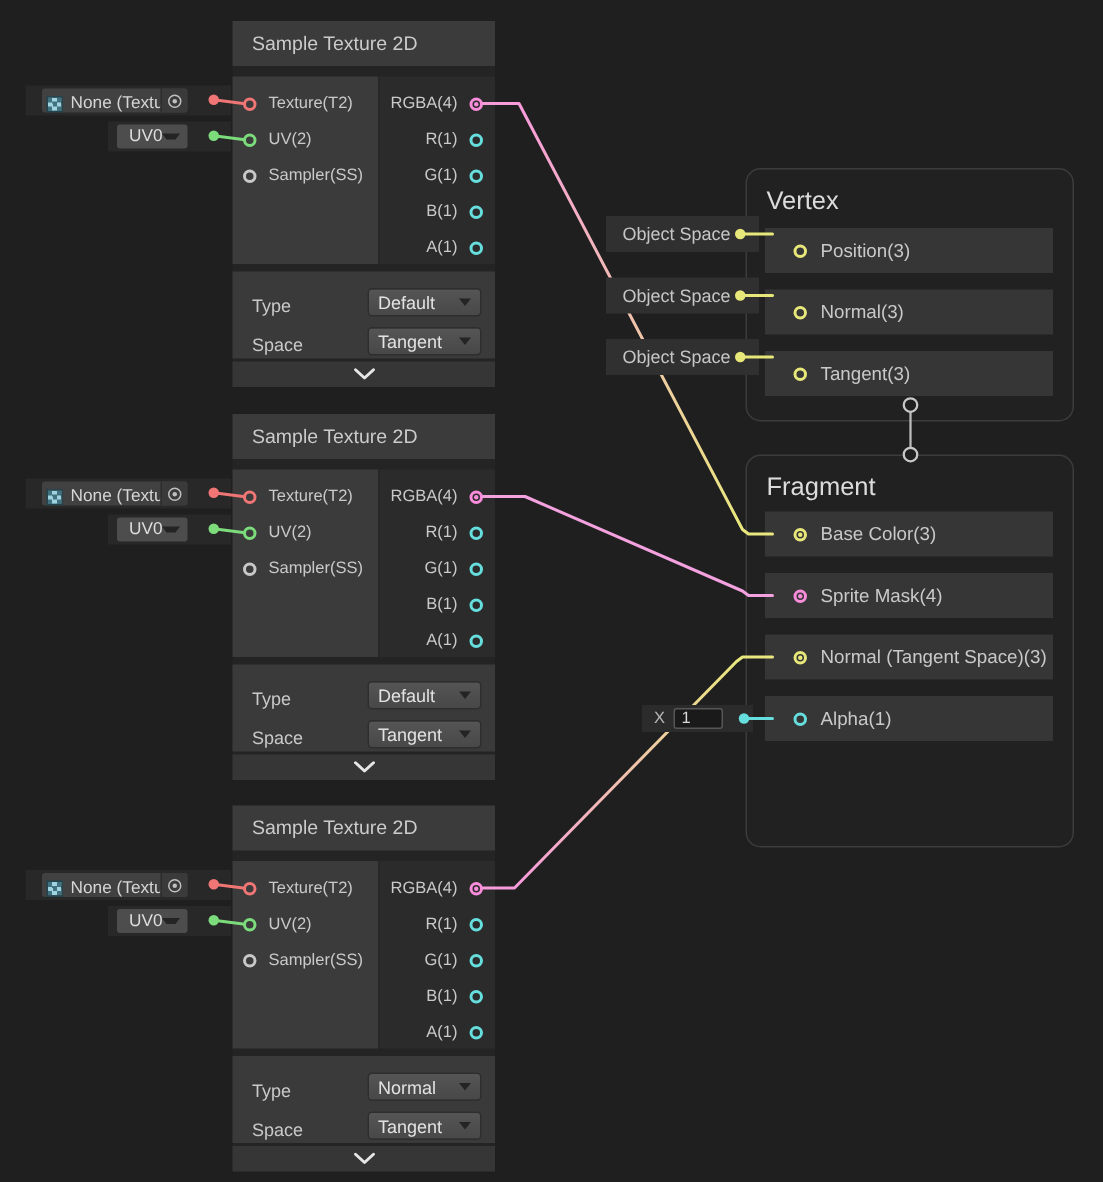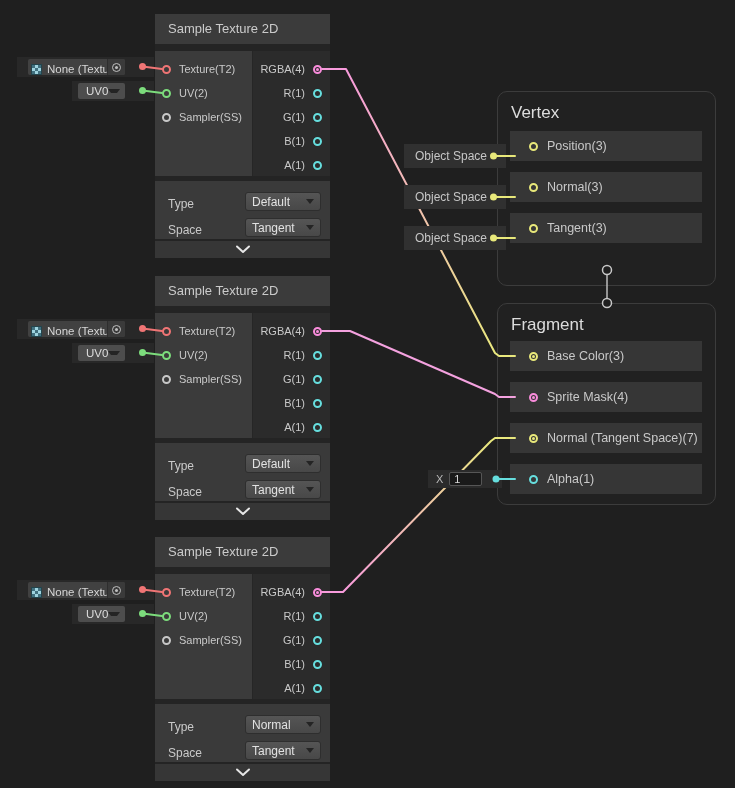--- a/index.html
+++ b/index.html
@@ -77,49 +77,49 @@
   .btitle{margin:11px 0 0 13px;font-size:17px;color:#DCDCDC;}
   .brow{position:absolute;left:12px;width:192px;height:30px;background:#363636;
         display:flex;align-items:center;padding-left:19px;box-sizing:border-box;}
   .blabel{margin-left:9px;font-size:12.5px;color:#C9C9C9;white-space:nowrap;}
 </style>
 </head>
 <body>
 
 <div class="canvas">
 
-  <div class="bnode" style="top:91px;height:195px">
+  <div class="bnode" style="top:112px;height:169px">
     <div class="btitle">Vertex</div>
     <div class="brow" style="top:39px">
       <span class="port p-yellow"></span>
       <span class="blabel">Position(3)</span>
     </div>
     <div class="brow" style="top:80px">
       <span class="port p-yellow"></span>
       <span class="blabel">Normal(3)</span>
     </div>
     <div class="brow" style="top:121px">
       <span class="port p-yellow"></span>
       <span class="blabel">Tangent(3)</span>
     </div>
   </div>
 
-  <div class="bnode" style="top:303px;height:202px">
+  <div class="bnode" style="top:303px;height:262px">
     <div class="btitle">Fragment</div>
     <div class="brow" style="top:37px">
       <span class="port p-yellow connected"></span>
       <span class="blabel">Base Color(3)</span>
     </div>
     <div class="brow" style="top:78px">
       <span class="port p-pink connected"></span>
       <span class="blabel">Sprite Mask(4)</span>
     </div>
     <div class="brow" style="top:119px">
       <span class="port p-yellow connected"></span>
-      <span class="blabel">Normal (Tangent Space)(7)</span>
+      <span class="blabel">Normal (Tangent Space)(3)</span>
     </div>
     <div class="brow" style="top:160px">
       <span class="port p-cyan"></span>
       <span class="blabel">Alpha(1)</span>
     </div>
   </div>
 
   <div class="tnode" style="left:155px;top:14px">
     <div class="thead"><span>Sample Texture 2D</span></div>
     <div class="tports">

